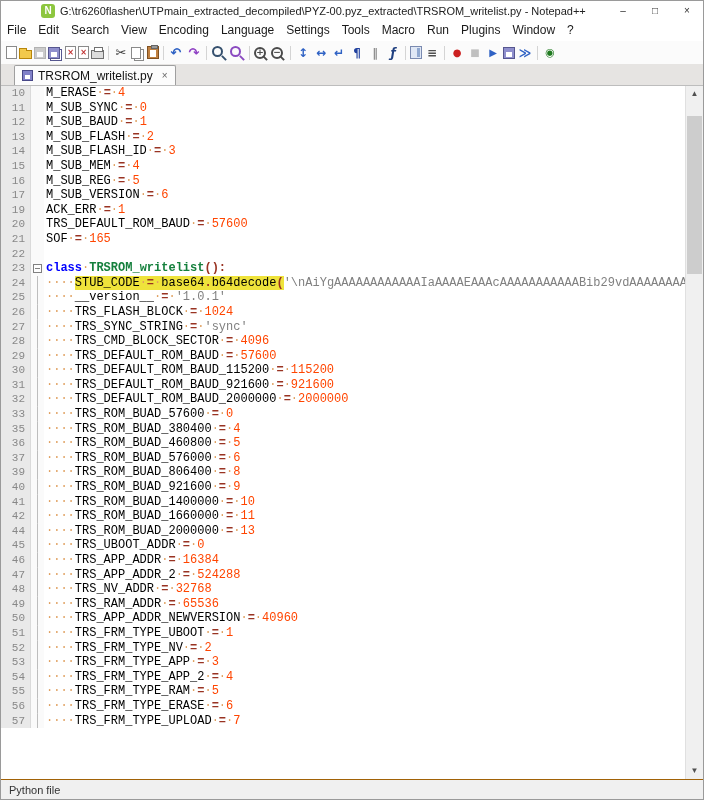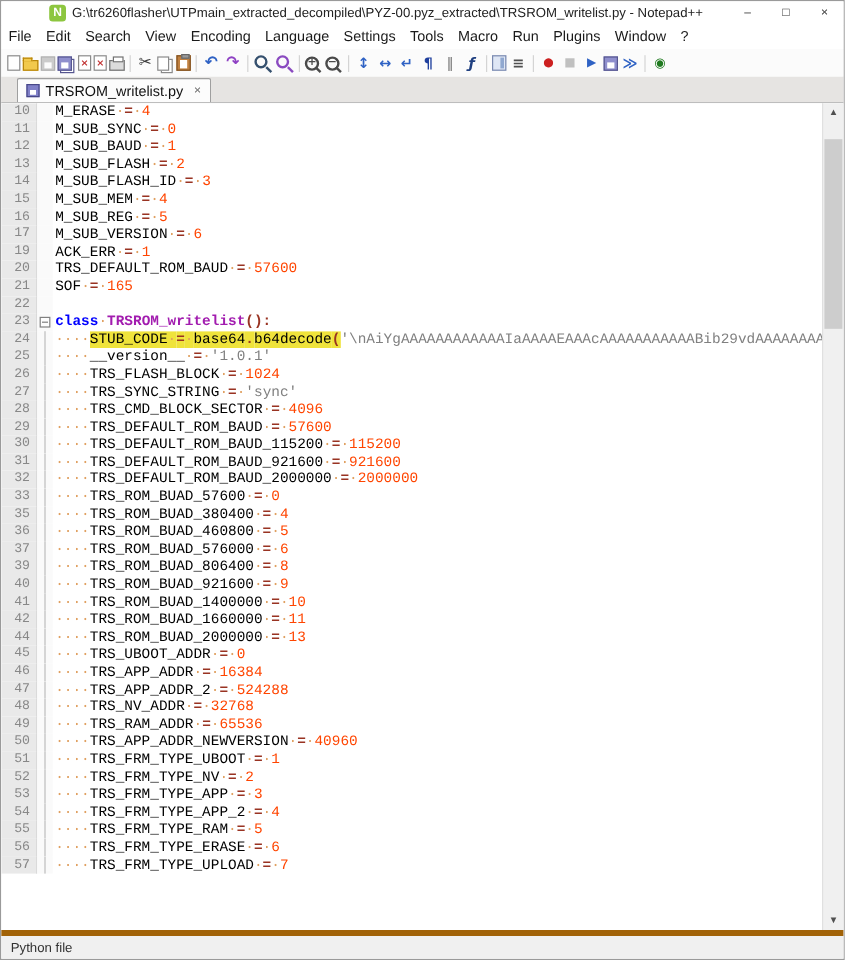--- a/index.html
+++ b/index.html
@@ -83,30 +83,30 @@
       background-position:center;background-size:1px 100%;background-color:#fafafa;}
   .foldbox{width:9px;height:9px;box-sizing:border-box;border:1px solid #808080;background:#fdfdfd;position:relative;}
   .foldbox::before{content:"";position:absolute;left:1px;right:1px;top:3px;height:1px;background:#808080;}
   .code{flex:1;white-space:pre;overflow:hidden;color:#000;padding-left:2px;}
   .code.cur{background:#e8e8ff;}
   .t-d{color:#000000;}
   .t-o{color:#993322;font-weight:bold;}
   .t-n{color:#ff4500;}
   .t-s{color:#808080;}
   .t-k{color:#0000ff;font-weight:bold;}
-  .t-c{color:#a21caf;font-weight:bold;}
+  .t-c{color:#15803d;font-weight:bold;}
   .t-w{color:#e0a060;}
   .hl{background:#efe33b;}
   
   .scrollbar{flex:0 0 17px;background:#f0f0f0;border-left:1px solid #e0e0e0;display:flex;flex-direction:column;}
   .sb-btn{height:16px;text-align:center;font-size:8px;line-height:16px;color:#505050;flex:0 0 16px;}
   .sb-track{flex:1;position:relative;}
   .sb-thumb{position:absolute;left:1px;right:1px;top:14px;height:158px;background:#cdcdcd;}
   
-  .statusbar{height:19px;background:#f0f0f0;border-top:5px solid #a16207;display:flex;align-items:center;flex:0 0 19px;}
+  .statusbar{height:19px;background:#f0f0f0;border-top:1px solid #a16207;display:flex;align-items:center;flex:0 0 19px;}
   .statusbar span{font-size:11px;color:#333;padding-left:8px;}
 </style>
 </head>
 <body>
 
 <div class="window">
 
   <div class="titlebar">
     <span class="applogo"></span>
     <span class="title">G:\tr6260flasher\UTPmain_extracted_decompiled\PYZ-00.pyz_extracted\TRSROM_writelist.py - Notepad++</span>

